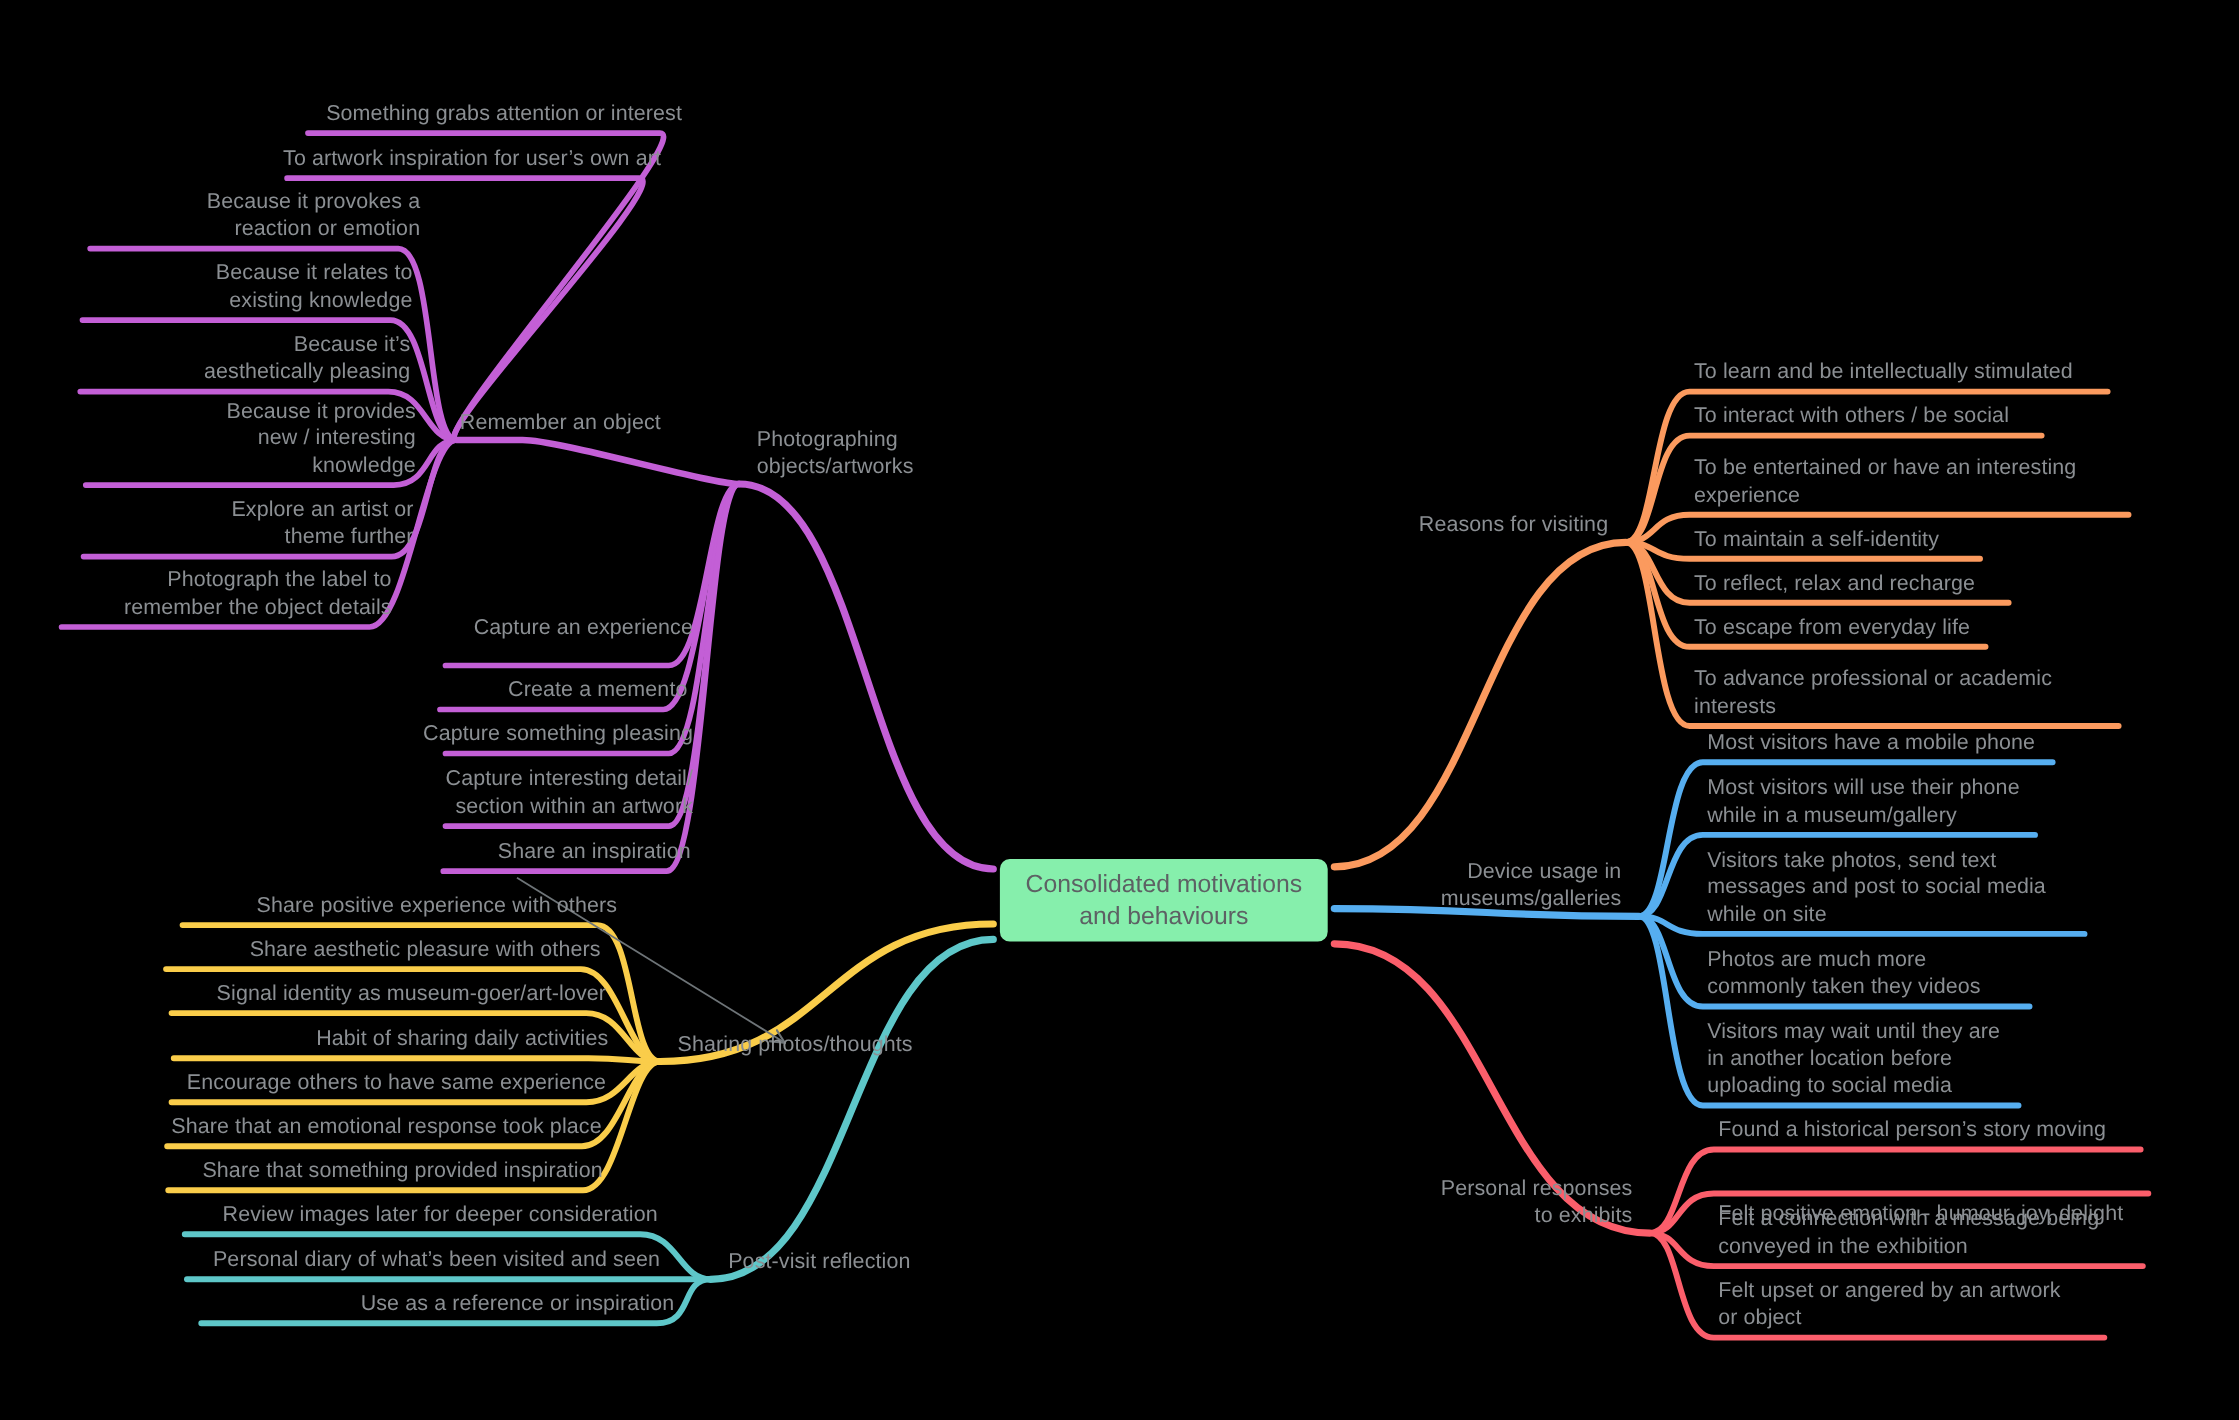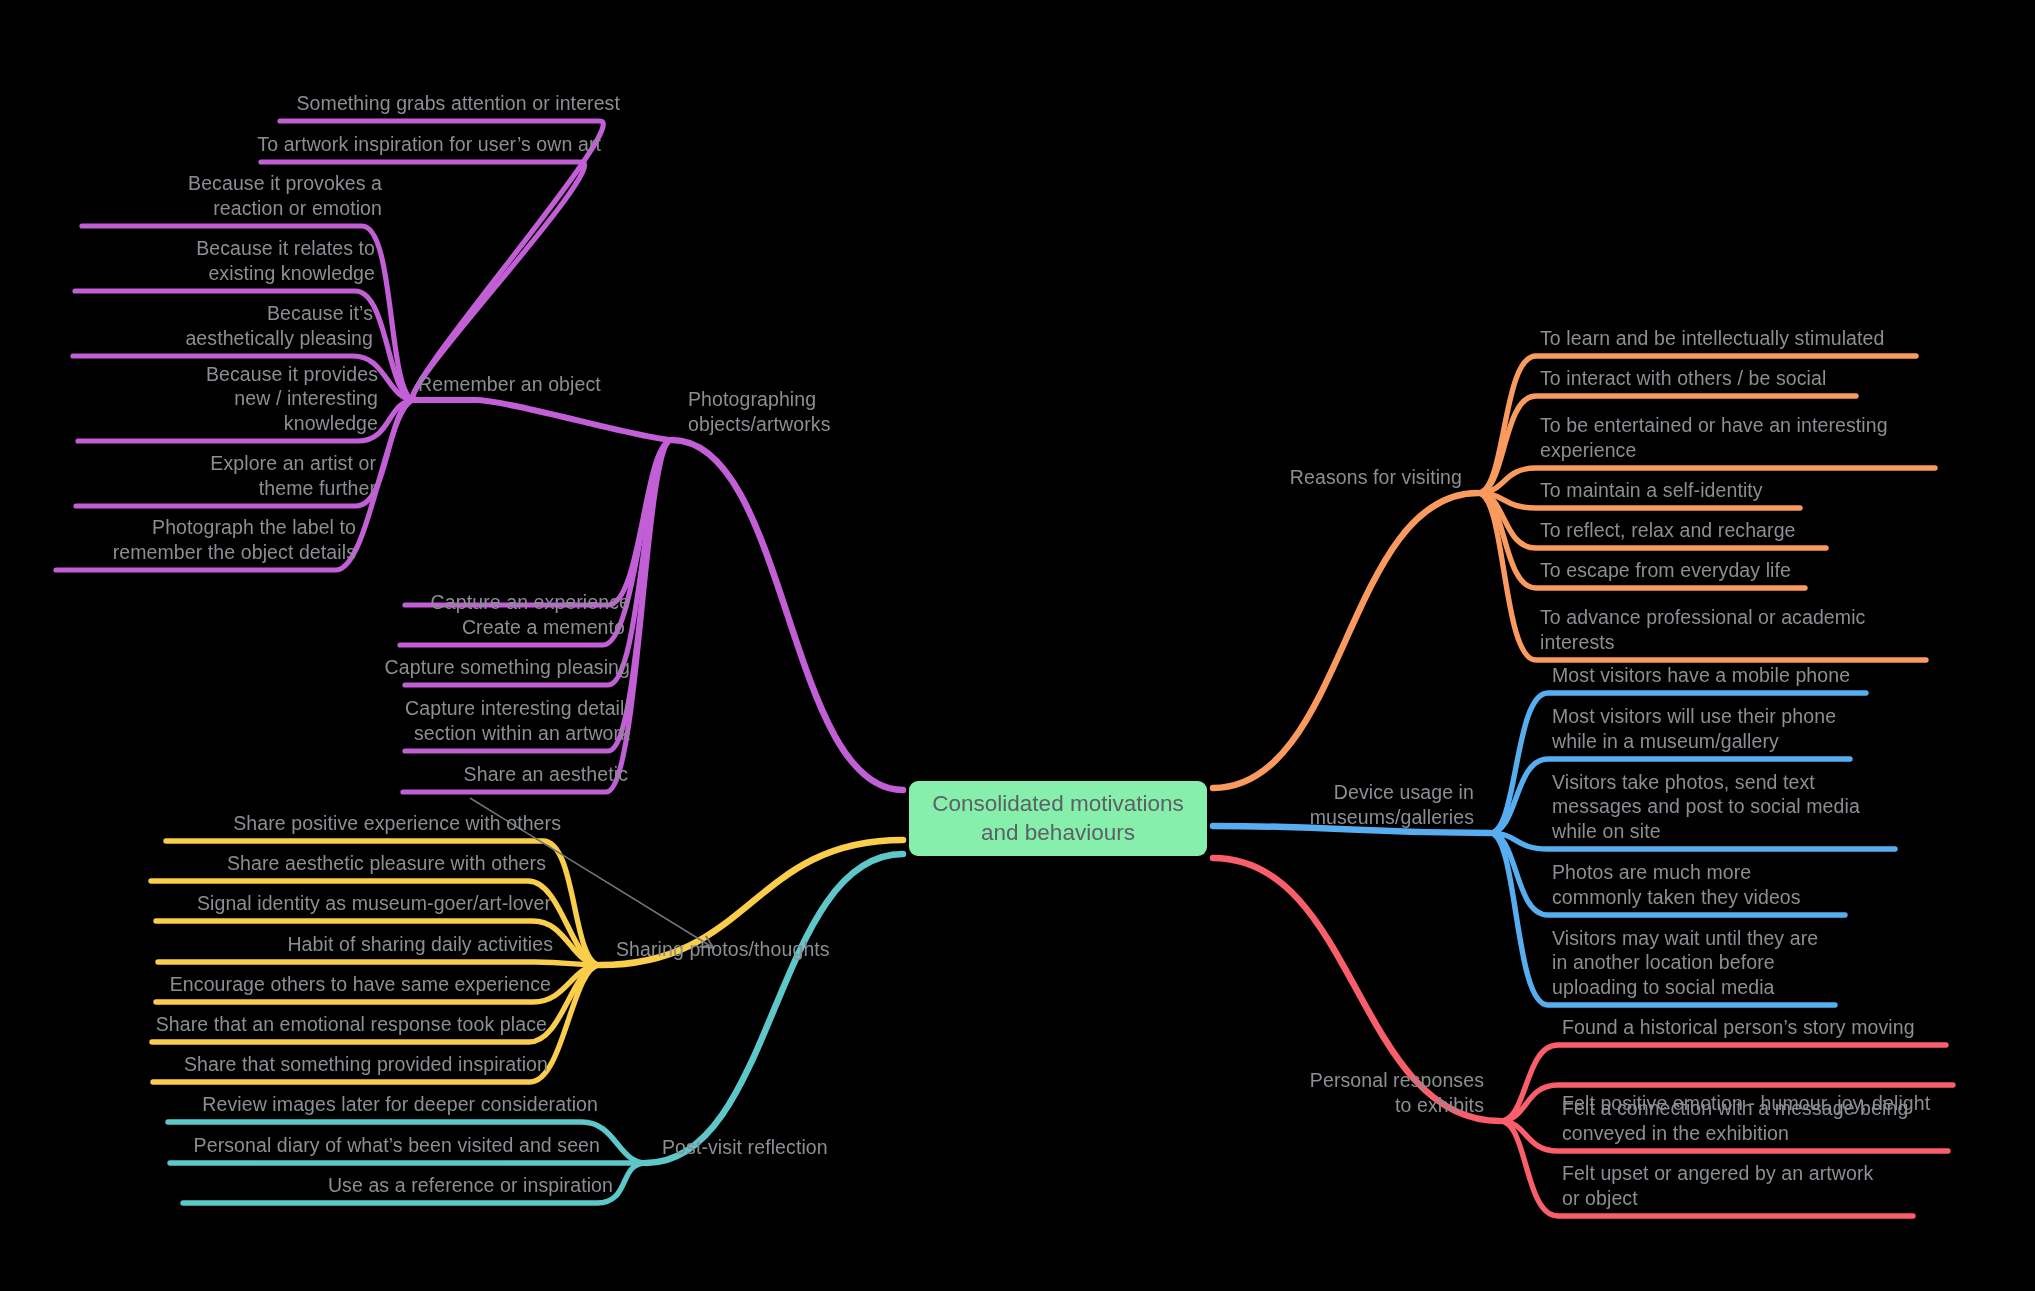--- a/index.html
+++ b/index.html
@@ -108,26 +108,26 @@
 existing knowledge</div>
       <div class="node-label r" style="top: 301px; right: 1662px;">Because it’s
 aesthetically pleasing</div>
       <div class="node-label r" style="top: 361.5px; right: 1657px;">Because it provides
 new / interesting
 knowledge</div>
       <div class="node-label r" style="top: 451px; right: 1659px;">Explore an artist or
 theme further</div>
       <div class="node-label r" style="top: 515px; right: 1679px;">Photograph the label to
 remember the object details</div>
-      <div class="node-label r" style="top: 590px; right: 1405px; margin-left: 36px;">Capture an experience</div>
+      <div class="node-label r" style="top: 558px; right: 1405px; margin-left: 36px;">Capture an experience</div>
       <div class="node-label r" style="top: 614.5px; right: 1410px;">Create a memento</div>
       <div class="node-label r" style="top: 654.5px; right: 1405px;">Capture something pleasing</div>
       <div class="node-label r" style="top: 696px; right: 1405px;">Capture interesting detail/
 section within an artwork</div>
-      <div class="node-label r" style="top: 761.5px; right: 1407px;">Share an aesthetic</div>
+      <div class="node-label r" style="top: 761.5px; right: 1407px;">Share an inspiration</div>
       <div class="node-label l" style="top: 936.5px; left: 616px;">Sharing photos/thoughts</div>
       <div class="node-label r" style="top: 810.5px; right: 1474px;">Share positive experience with others</div>
       <div class="node-label r" style="top: 850.5px; right: 1489px;">Share aesthetic pleasure with others</div>
       <div class="node-label r" style="top: 890.5px; right: 1484px;">Signal identity as museum-goer/art-lover</div>
       <div class="node-label r" style="top: 931.5px; right: 1482px;">Habit of sharing daily activities</div>
       <div class="node-label r" style="top: 971.5px; right: 1484px;">Encourage others to have same experience</div>
       <div class="node-label r" style="top: 1011.5px; right: 1488px;">Share that an emotional response took place</div>
       <div class="node-label r" style="top: 1051.5px; right: 1487px;">Share that something provided inspiration</div>
       <div class="node-label l" style="top: 1134.5px; left: 662px;">Post-visit reflection</div>
       <div class="node-label r" style="top: 1091.5px; right: 1437px;">Review images later for deeper consideration</div>

